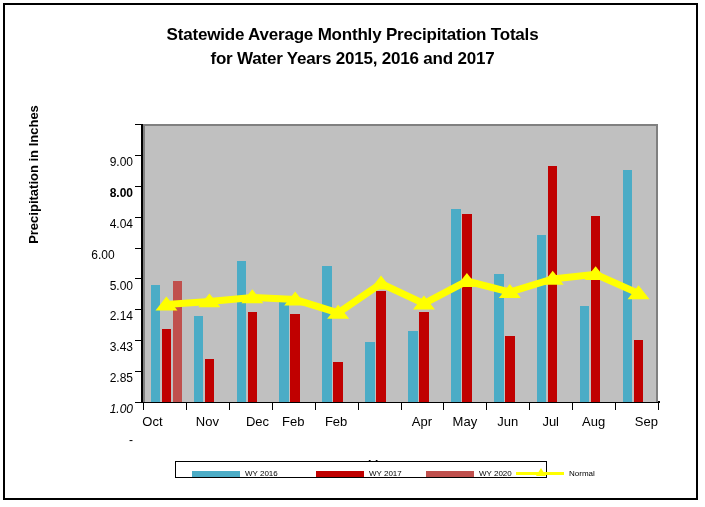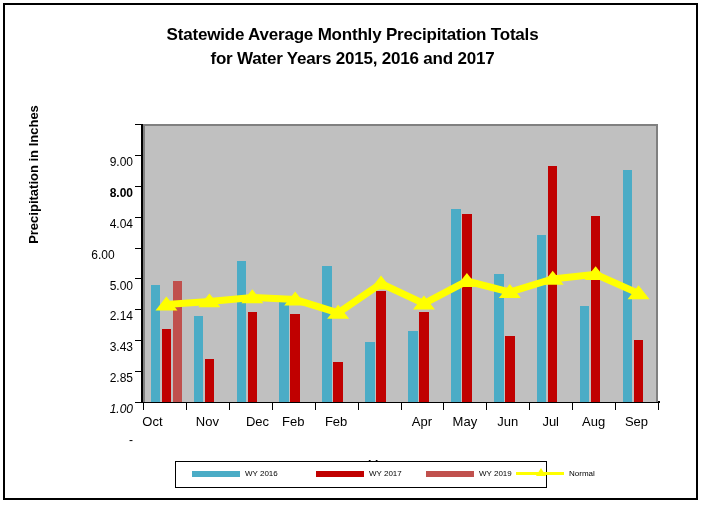--- a/index.html
+++ b/index.html
@@ -74,21 +74,21 @@
   
   .bar{position:absolute;bottom:0;}
   .b-2016{background:#4bacc6;}
   .b-2017{background:#c00000;}
   .b-2018{background:#c0504d;}
   
   #normal-svg{position:absolute;left:0;top:0;width:515px;height:278px;overflow:visible;}
   
   #legend{
     position:absolute;left:170px;top:456px;
-    width:372px;height:27px;
+    width:372px;height:17px;
     border:1px solid #000;
     background:#fff;
     box-sizing:border-box;
   }
   .leg-item{position:absolute;top:5px;height:14px;}
   .leg-swatch{position:absolute;top:4px;left:0;width:48px;height:6px;}
   .leg-line{position:absolute;top:5px;left:0;width:48px;height:3px;background:#ffff00;}
   .leg-tri{position:absolute;left:20px;top:1px;width:0;height:0;
            border-left:5px solid transparent;border-right:5px solid transparent;
            border-bottom:8px solid #ffff00;}
@@ -197,35 +197,35 @@
       <div class="xlabel" style="left: 180.917px; width: 42.9167px;">Nov</div>
       <div class="xlabel" style="left: 231px; width: 42.9167px;">Dec</div>
       <div class="xlabel" style="left: 266.75px; width: 42.9167px;">Feb</div>
       <div class="xlabel" style="left: 309.667px; width: 42.9167px;">Feb</div>
       <div class="xlabel" style="left: 352.583px; width: 42.9167px; margin-top: 43px;">Mar</div>
       <div class="xlabel" style="left: 395.5px; width: 42.9167px;">Apr</div>
       <div class="xlabel" style="left: 438.417px; width: 42.9167px;">May</div>
       <div class="xlabel" style="left: 481.333px; width: 42.9167px;">Jun</div>
       <div class="xlabel" style="left: 524.25px; width: 42.9167px;">Jul</div>
       <div class="xlabel" style="left: 567.167px; width: 42.9167px;">Aug</div>
-      <div class="xlabel" style="left: 610.083px; width: 42.9167px;">Sep</div>
+      <div class="xlabel" style="left: 610.083px; width: 42.9167px; text-align: right;">Sep</div>
     </div>
 
   <div id="legend">
       <div class="leg-item" style="left: 16px;">
         <div class="leg-swatch" style="background: rgb(75, 172, 198);"></div>
         <div class="leg-label">WY 2016</div>
       </div>
       <div class="leg-item" style="left: 140px;">
         <div class="leg-swatch" style="background: rgb(192, 0, 0);"></div>
         <div class="leg-label">WY 2017</div>
       </div>
       <div class="leg-item" style="left: 250px;">
         <div class="leg-swatch" style="background: rgb(192, 80, 77);"></div>
-        <div class="leg-label">WY 2019</div>
+        <div class="leg-label">WY 2020</div>
       </div>
       <div class="leg-item" style="left: 340px;">
         <div class="leg-line" style="background: rgb(255, 255, 0);"></div>
         <div class="leg-tri" style="border-bottom-color: rgb(255, 255, 0);"></div>
         <div class="leg-label">Normal</div>
       </div>
     </div>
 
 </div>
 

